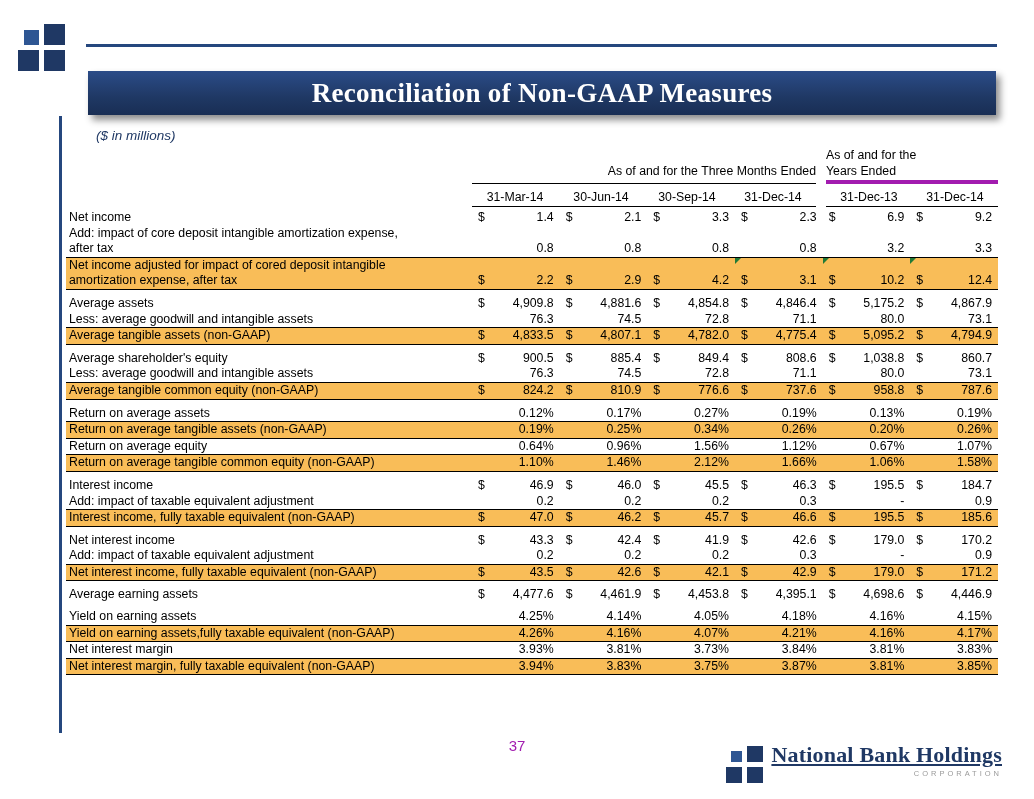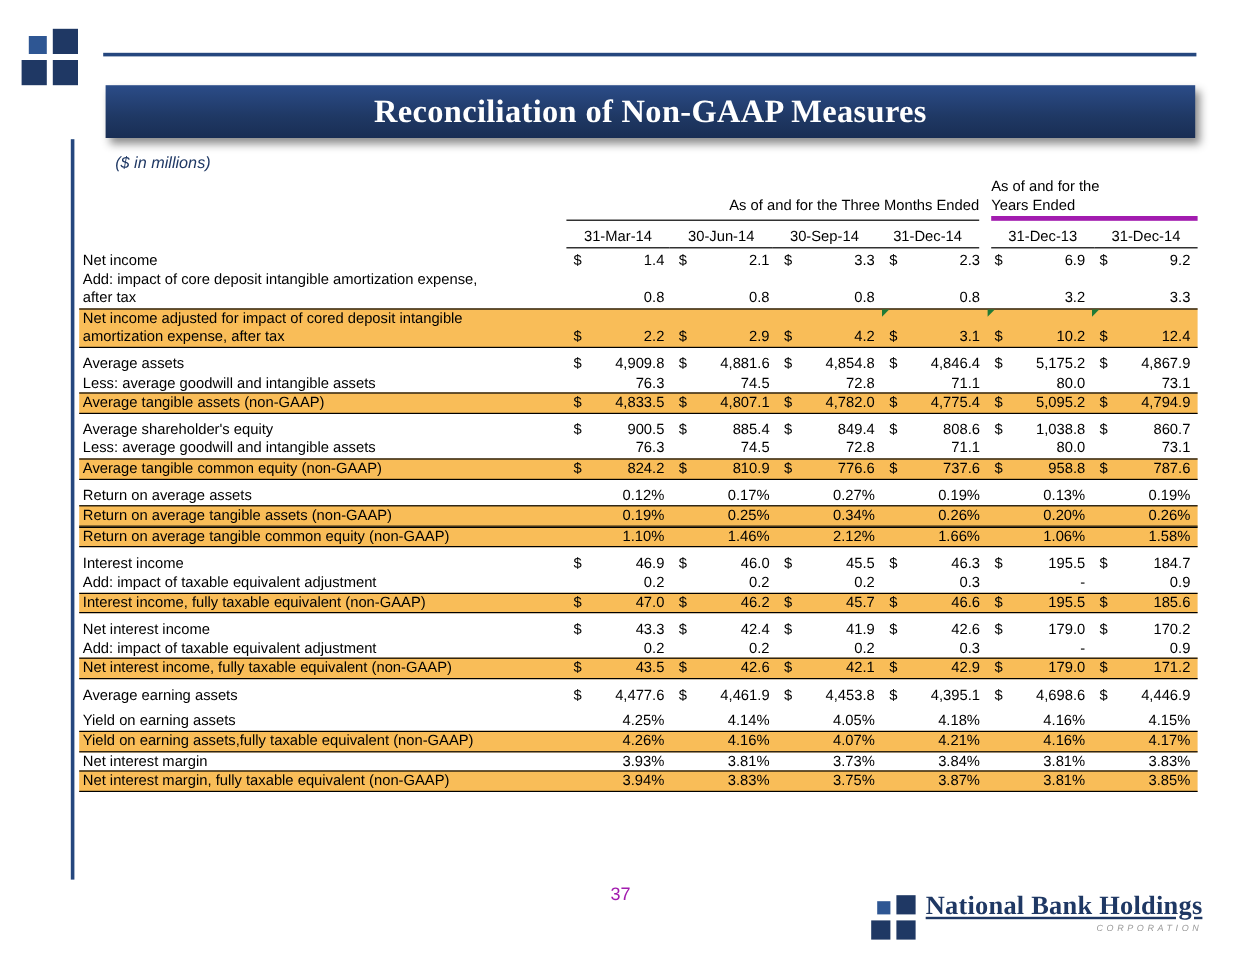--- a/index.html
+++ b/index.html
@@ -61,21 +61,21 @@
 
   .footer-logo { position:absolute; right:32px; bottom:16px; display:flex; align-items:flex-start; gap:8px; }
   .footer-mark { position:relative; width:37px; height:37px; margin-top:4px; }
   .footer-mark .s1 { left:5px;  top:5px;  width:11px; height:11px; background:#2E5693; }
   .footer-mark .s2 { left:21px; top:0;    width:16px; height:16px; }
   .footer-mark .s3 { left:0;    top:21px; width:16px; height:16px; }
   .footer-mark .s4 { left:21px; top:21px; width:16px; height:16px; }
   .company { display:flex; flex-direction:column; align-items:flex-end; }
   .company .name { font-family:"Liberation Serif", serif; font-weight:700; font-size:22px;
                    color:var(--navy); line-height:26px; letter-spacing:0.2px;text-decoration:underline; }
-  .company .sub  { font-size:7.5px; letter-spacing:3px; color:#9a9a9a; margin-top:1px;font-style:italic; }
+  .company .sub  { font-size:7.5px; letter-spacing:3px; color:#9a9a9a; margin-top:1px; }
 </style>
 </head>
 <body>
 
 <div class="slide">
 
   <div class="corner-logo">
     <div class="sq s1"></div>
     <div class="sq s2"></div>
     <div class="sq s3"></div>
@@ -400,20 +400,43 @@
           <div class="tcell">
             <span class="num">0.26%</span>
           </div>
           <div class="tcell">
             <span class="num">0.20%</span>
           </div>
           <div class="tcell">
             <span class="num">0.26%</span>
           </div>
         </div>
+        <div class="trow">
+          <div class="tlabel">
+            <div>Return on average equity</div>
+          </div>
+          <div class="tcell">
+            <span class="num">0.64%</span>
+          </div>
+          <div class="tcell">
+            <span class="num">0.96%</span>
+          </div>
+          <div class="tcell">
+            <span class="num">1.56%</span>
+          </div>
+          <div class="tcell">
+            <span class="num">1.12%</span>
+          </div>
+          <div class="tcell">
+            <span class="num">0.67%</span>
+          </div>
+          <div class="tcell">
+            <span class="num">1.07%</span>
+          </div>
+        </div>
         <div class="trow hl">
           <div class="tlabel">
             <div>Return on average tangible common equity (non-GAAP)</div>
           </div>
           <div class="tcell">
             <span class="num">1.10%</span>
           </div>
           <div class="tcell">
             <span class="num">1.46%</span>
           </div>

